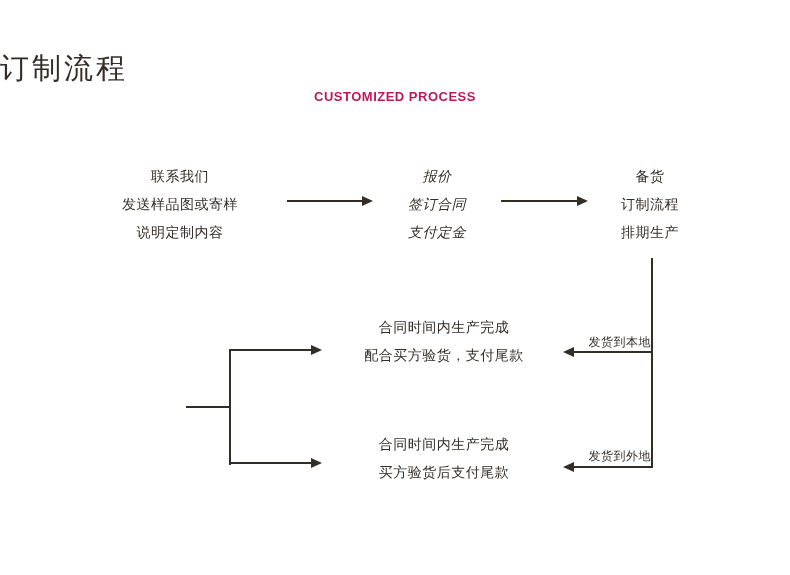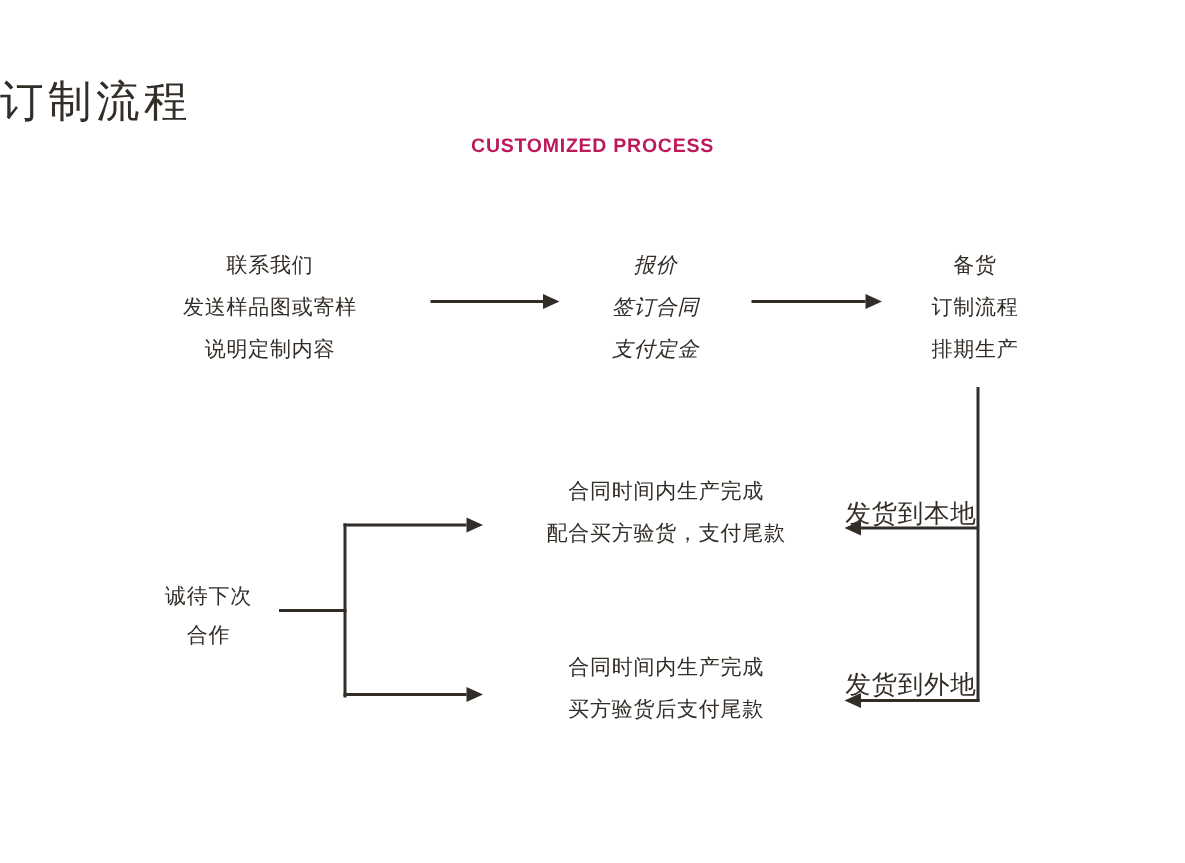--- a/index.html
+++ b/index.html
@@ -38,21 +38,21 @@
   }
   .step1{left:55px;top:162px;width:250px;}
   .step2{left:337px;top:162px;width:200px;font-style:italic;}
   .step3{left:550px;top:162px;width:200px;}
   .branch1{left:313px;top:313px;width:262px;}
   .branch2{left:313px;top:430px;width:262px;}
   .closing{left:79px;top:384px;width:120px;line-height:26px;}
   .routelabel{
     position:absolute;
     width:100px;text-align:right;
-    font-size:17px;line-height:19px;
+    font-size:12px;line-height:19px;
     font-weight:500;letter-spacing:0.5px;
   }
   .route1{left:551px;top:333px;}
   .route2{left:551px;top:447px;}
   .hline{
     position:absolute;height:2px;background:var(--ink);
   }
   .head-right::after{
     content:'';position:absolute;left:100%;top:50%;
     transform:translateY(-50%);
@@ -121,23 +121,19 @@
   <div class="txtblock branch1">
     <div>合同时间内生产完成</div>
     <div>配合买方验货，支付尾款</div>
   </div>
 
   <div class="txtblock branch2">
     <div>合同时间内生产完成</div>
     <div>买方验货后支付尾款</div>
   </div>
 
-  <div class="txtblock closing">
-    <div>诚待下次</div>
-    <div>合作</div>
-  </div>
 
   <div class="hline stub"></div>
   <div class="vline vline-left"></div>
   <div class="hline head-right larrow-1"></div>
   <div class="hline head-right larrow-2"></div>
 
 </div>
 
 </body></html>

